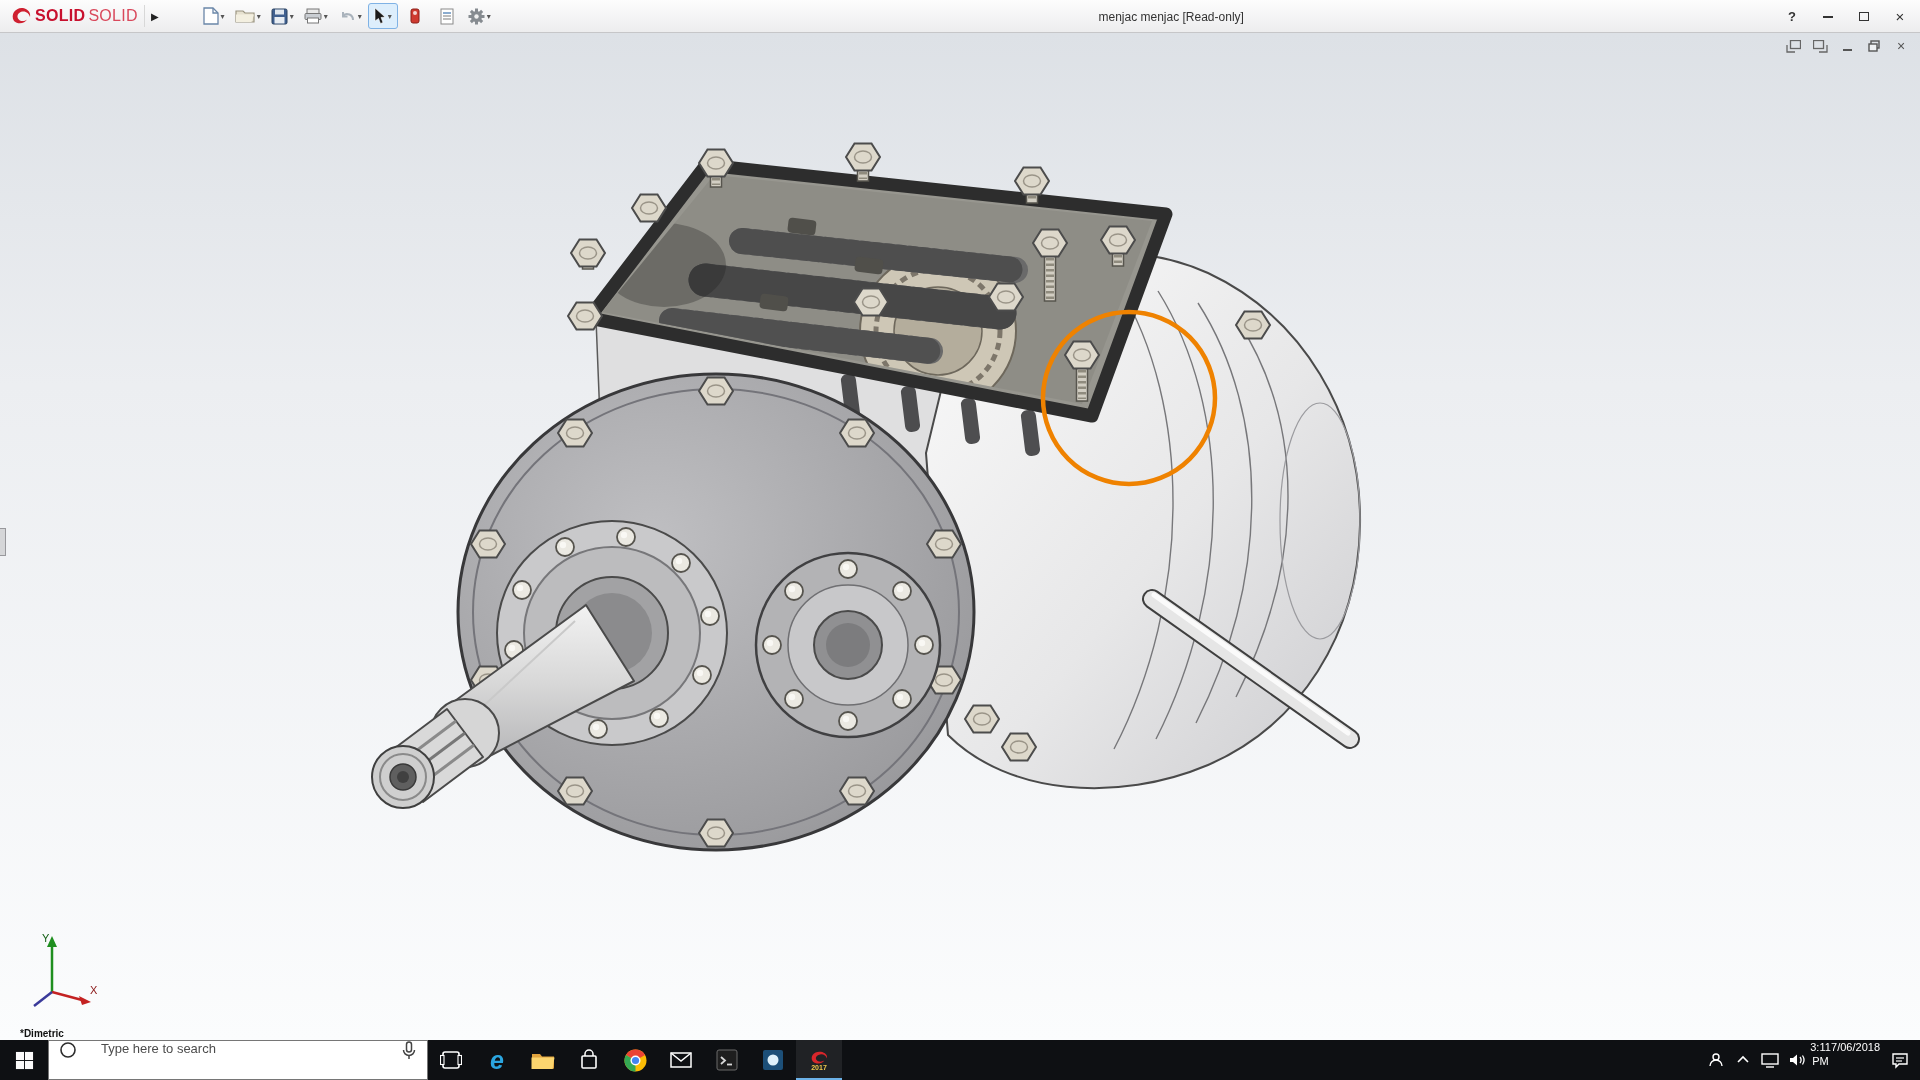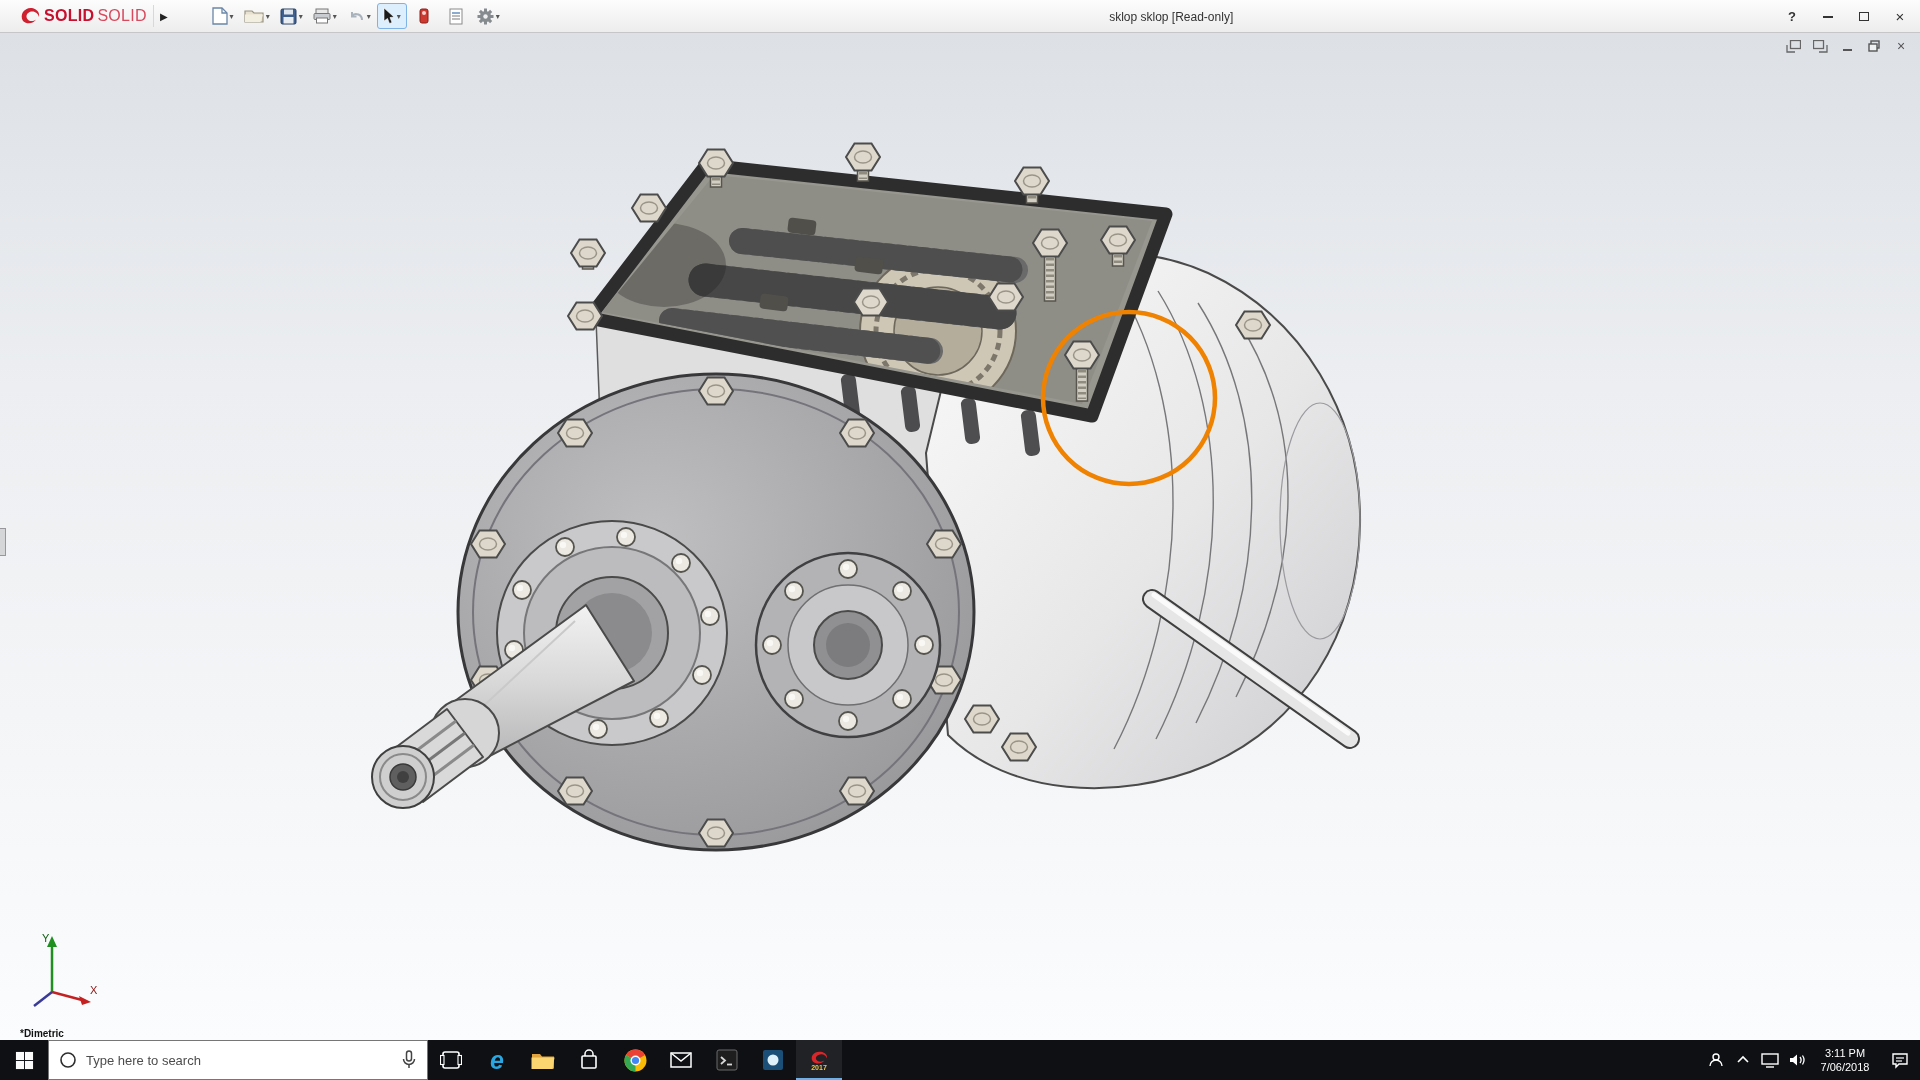--- a/index.html
+++ b/index.html
@@ -3,21 +3,21 @@
 <meta charset="utf-8">
 <style>
   * { margin:0; padding:0; box-sizing:border-box; }
   html,body { width:1920px; height:1080px; overflow:hidden; font-family:"Liberation Sans",sans-serif; }
   .screen { position:relative; width:1920px; height:1080px; background:#fff; }
 
   
   .titlebar { position:absolute; top:0; left:0; right:0; height:33px;
               background:linear-gradient(#fdfdfd,#ededee); border-bottom:1px solid #c6c6c8;
               display:flex; align-items:center; }
-  .brand { display:flex; align-items:center; gap:3px; padding:0 6px 0 19px; }
+  .brand { display:flex; align-items:center; gap:3px; padding:0 6px 0 10px; }
   .brand-solid { font-size:16px; font-weight:bold; color:#c8102e; letter-spacing:.3px; }
   .brand-works { font-size:16px; color:#d9485b; letter-spacing:.3px; }
   .menu-arrow { font-size:10px; color:#222; padding:0 10px 0 6px; background:none; border:none;
                 border-left:1px solid #d8d8d8; height:22px; display:flex; align-items:center; }
   .toolbar { display:flex; align-items:center; margin-left:30px; gap:2px; }
   .tb-btn { height:26px; min-width:30px; padding:0 3px; display:flex; align-items:center; justify-content:center;
             gap:2px; background:none; border:1px solid transparent; border-radius:3px; }
   .tb-btn.selected { background:#ddeefc; border:1px solid #7fb2e5; }
   .dd { font-size:8px; color:#555; }
   .win-title { position:absolute; left:61%; transform:translateX(-50%); top:10px;
@@ -45,33 +45,33 @@
 
   .stud { fill:#d2cec3; stroke:#57554e; stroke-width:1.5; }
   .stud-th { stroke:#8f8b7e; stroke-width:8; stroke-dasharray:2.5 3; }
   .rib { fill:none; stroke:#77777a; stroke-width:1.4; }
 
   
   .taskbar { position:absolute; left:0; right:0; bottom:0; height:40px; background:#0e1013;
              display:flex; align-items:stretch; color:#fff; }
   .tb { background:none; border:none; display:flex; align-items:center; justify-content:center; }
   .start { width:48px; }
-  .search { width:380px; background:#fff; border:1px solid #767676; display:flex; align-items:center;
-            padding:0 10px; gap:9px; }
+  .search { width:380px; background:#fff; border:1px solid #767676; display:flex; align-items:flex-start;
+            padding:0 10px; gap:24px; }
   .search input { flex:1; border:none; outline:none; background:transparent; font-size:13px; color:#222;
                   font-family:"Liberation Sans",sans-serif; }
   .search input::placeholder { color:#4c4c4c; opacity:1; }
   .task-icon { width:46px; position:relative; flex-direction:column; }
   .task-icon.active { background:rgba(255,255,255,.08); box-shadow:inset 0 -2px 0 #6cb2e8; }
   .sw-year { font-size:7px; color:#eec74b; font-weight:bold; line-height:1; margin-top:-1px; }
   .tray { margin-left:auto; display:flex; align-items:center; }
   .tray-icon { width:27px; height:40px; background:none; border:none;
                display:flex; align-items:center; justify-content:center; }
   .clock { width:70px; height:40px; background:none; border:none; color:#fff; font-size:11px;
-           line-height:1.3; text-align:center; display:flex; flex-direction:column; justify-content:center;
+           line-height:1.3; text-align:center; display:flex; flex-direction:row; justify-content:center;
            font-family:"Liberation Sans",sans-serif; }
   .action { width:40px; }
 </style>
 </head>
 <body>
 
 <div class="screen">
 
   <header class="titlebar">
     <div class="brand">
@@ -148,21 +148,21 @@
               <rect x="7" y="0.5" width="3" height="16" transform="rotate(45 8.5 8.5)"></rect>
               <rect x="0.5" y="7" width="16" height="3" transform="rotate(45 8.5 8.5)"></rect>
               <circle cx="8.5" cy="8.5" r="5.5"></circle>
             </g>
             <circle cx="8.5" cy="8.5" r="2.2" fill="#f0f0f0"></circle>
           </svg>
         <span class="dd">▾</span>
       </button>
     </div>
 
-    <div class="win-title">sklop sklop [Read-only]</div>
+    <div class="win-title">menjac menjac [Read-only]</div>
 
     <div class="win-ctrls">
       <button class="wbtn">
           <b>?</b>
         </button>
       <button class="wbtn">
           <span class="g-min"></span>
         </button>
       <button class="wbtn">
           <span class="g-max"></span>

